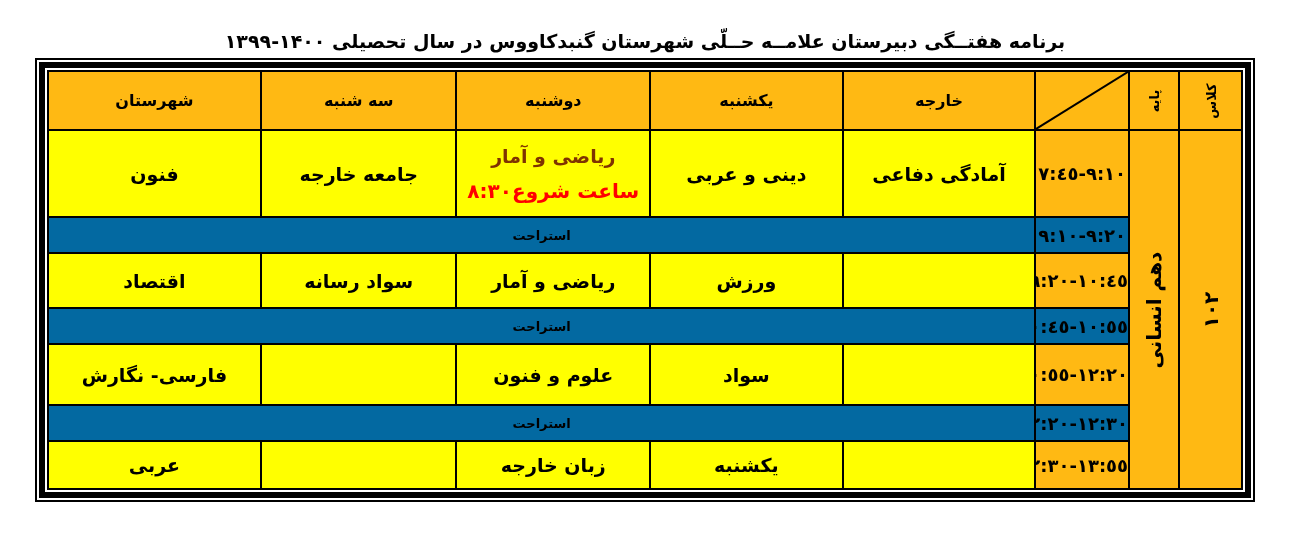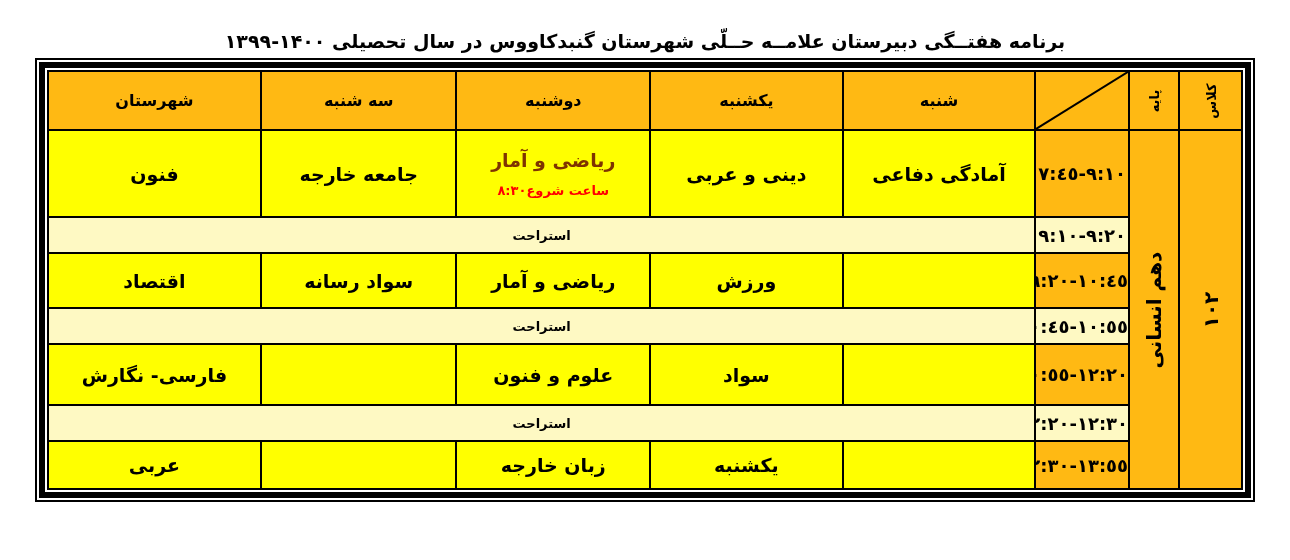--- a/index.html
+++ b/index.html
@@ -38,33 +38,33 @@
     border:2px solid #000;
     text-align:center;
     vertical-align:middle;
     font-weight:bold;
     color:#000;
     padding:0;
     overflow:hidden;
   }
   .orange{background:#FFB913;}
   .yellow{background:#FFFF00;}
-  .salmon{background:#fef9c3;}
+  .salmon{background:#0369a1;}
   .h-head{height:57px;}
   .h-p1{height:85px;}
   .h-b{height:34px;}
   .h-p2{height:53px;}
   .h-p3{height:59px;}
   .h-p4{height:46px;}
   .day-h{font-size:16px;}
   .subject{font-size:19px;}
   .time-cell{font-size:18px;}
   .time-text{direction:ltr;unicode-bidi:embed;display:inline-block;}
   .break-label{font-size:13px;}
-  .note{color:#FF0000;font-size:13px;margin-top:12px;}
+  .note{color:#FF0000;font-size:20px;margin-top:12px;}
   .mon1{color:#7F3300;}
   .rel{position:relative;}
   .vtx{
     position:absolute;top:50%;left:50%;
     transform:translate(-50%,-50%) rotate(-90deg);
     white-space:nowrap;
   }
   .vtx-small{font-size:13px;}
   .vtx-big{font-size:20px;}
   .diag-svg{position:absolute;top:0;left:0;width:100%;height:100%;display:block;}
@@ -94,21 +94,21 @@
         <span class="vtx vtx-small">کلاس</span>
       </td>
       <td class="orange h-head rel">
         <span class="vtx vtx-small">پایه</span>
       </td>
       <td class="orange h-head rel">
         <svg class="diag-svg" viewBox="0 0 100 100" preserveAspectRatio="none">
           <line x1="0" y1="100" x2="100" y2="0" stroke="#000" stroke-width="2" vector-effect="non-scaling-stroke"></line>
         </svg>
       </td>
-      <td class="orange h-head day-h">شنبه</td>
+      <td class="orange h-head day-h">خارجه</td>
       <td class="orange h-head day-h">یکشنبه</td>
       <td class="orange h-head day-h">دوشنبه</td>
       <td class="orange h-head day-h">سه شنبه</td>
       <td class="orange h-head day-h">شهرستان</td>
     </tr>
 
     <tr>
       <td class="orange rel" rowspan="7">
         <span class="vtx vtx-big">۱۰۲</span>
       </td>

